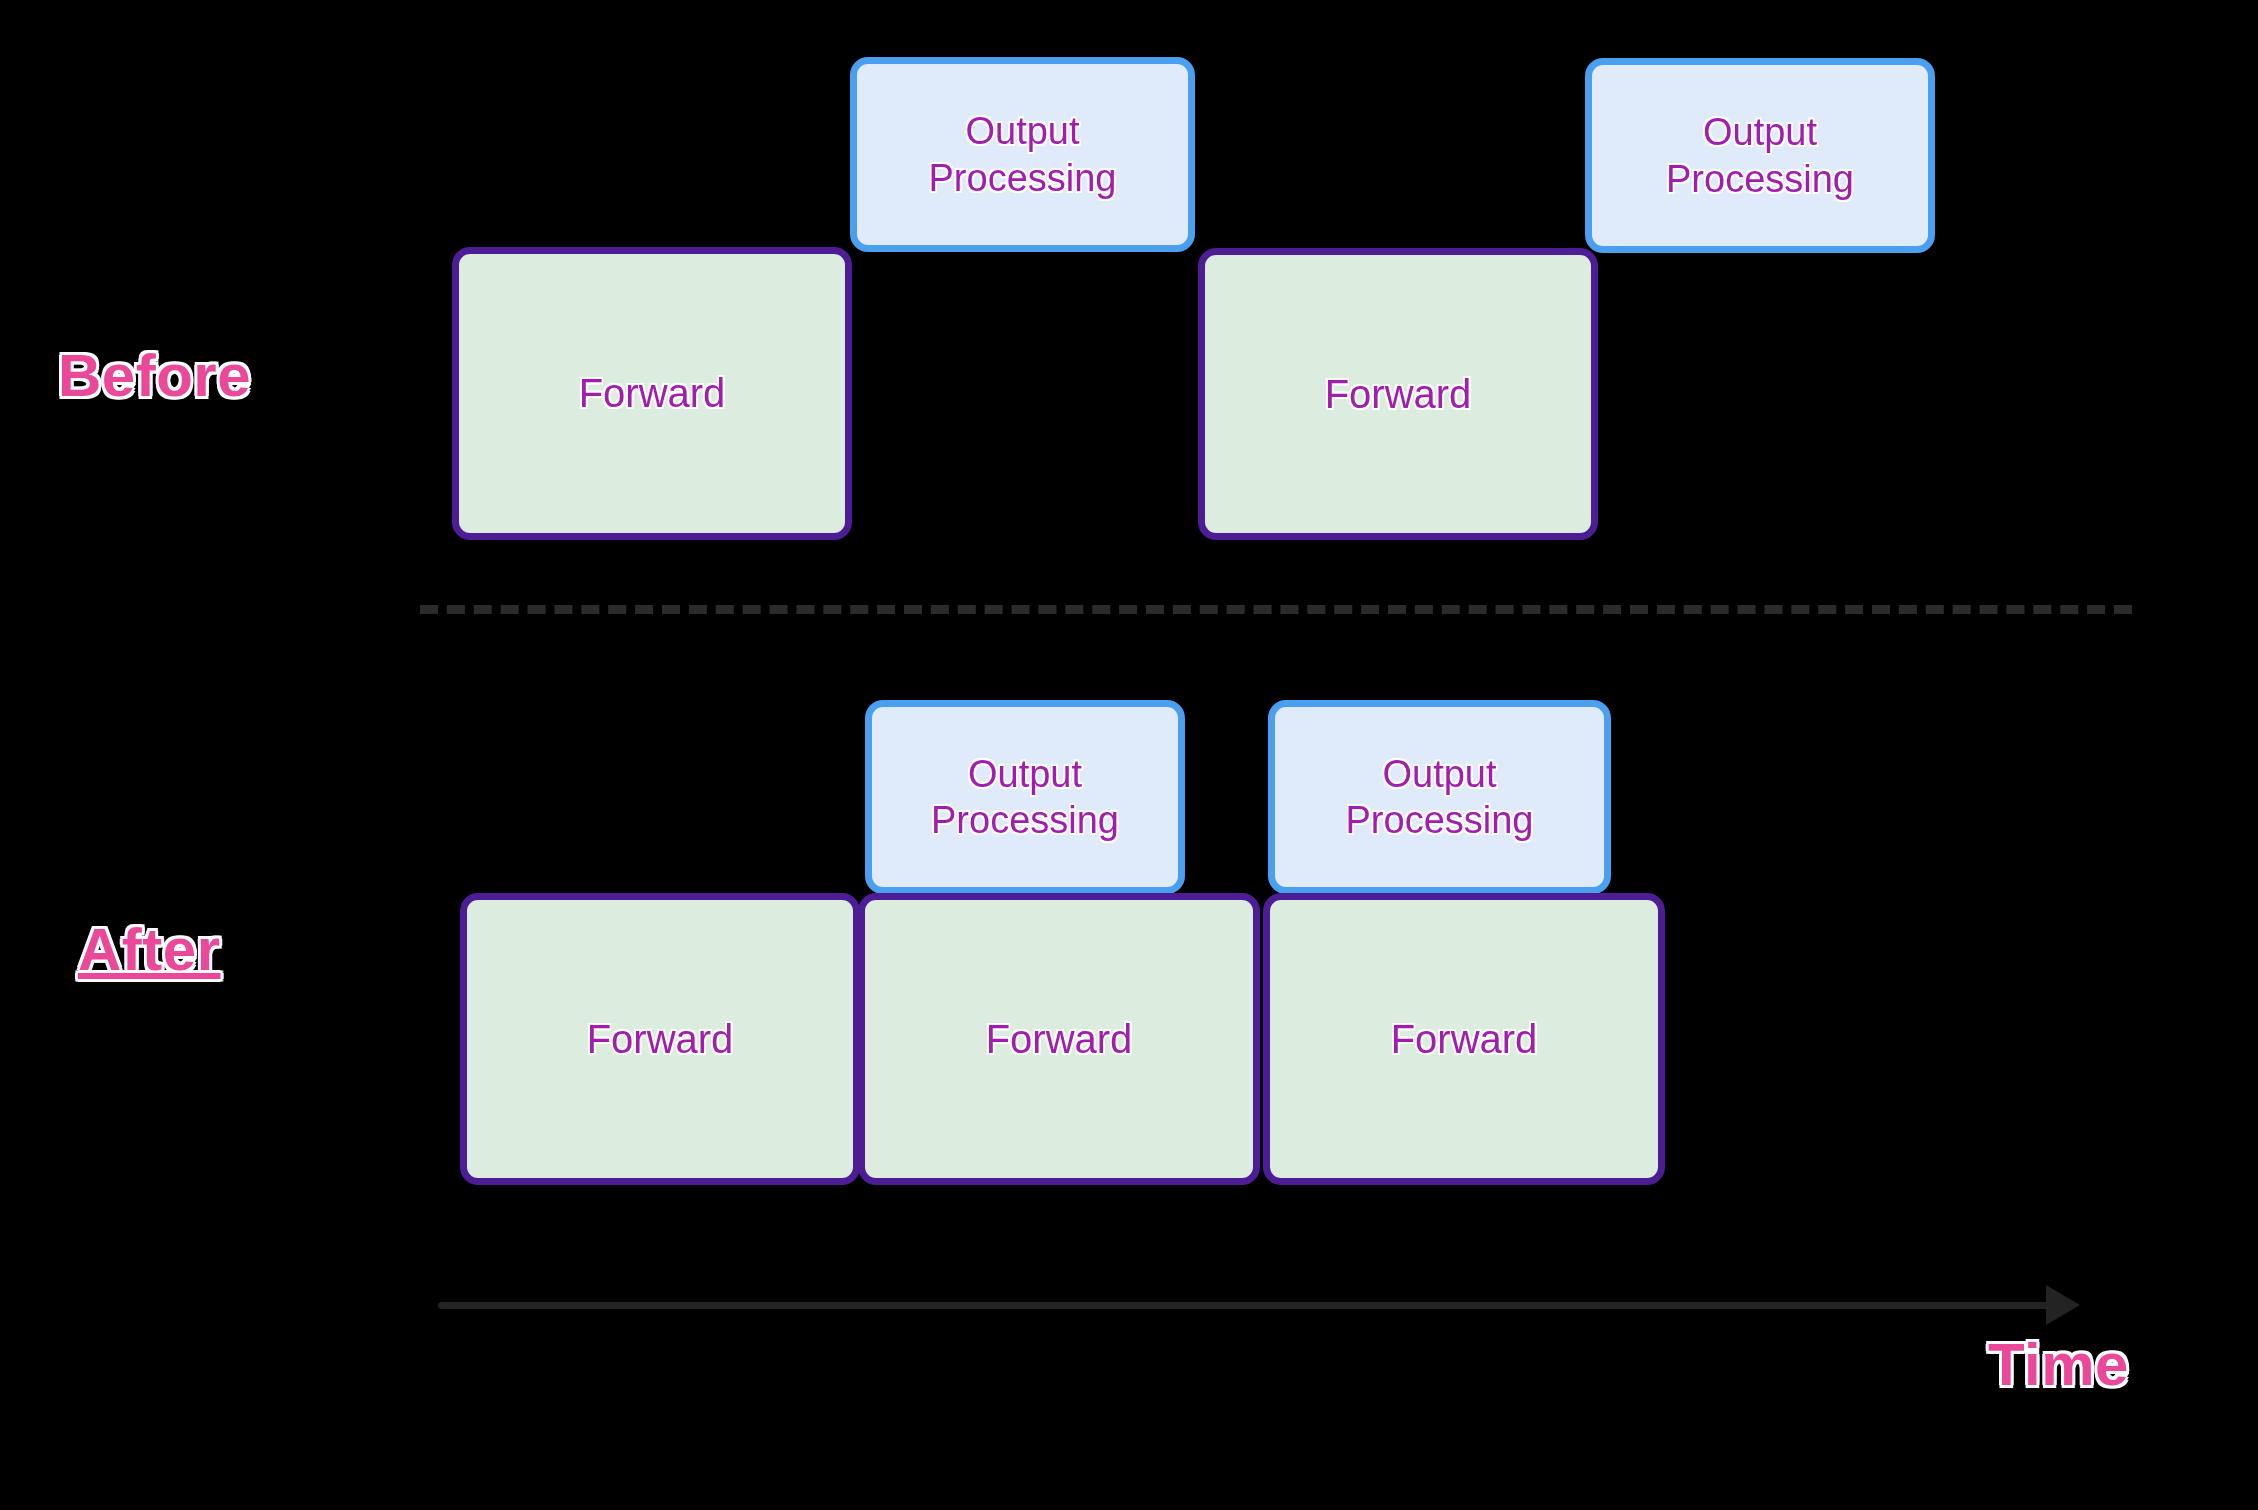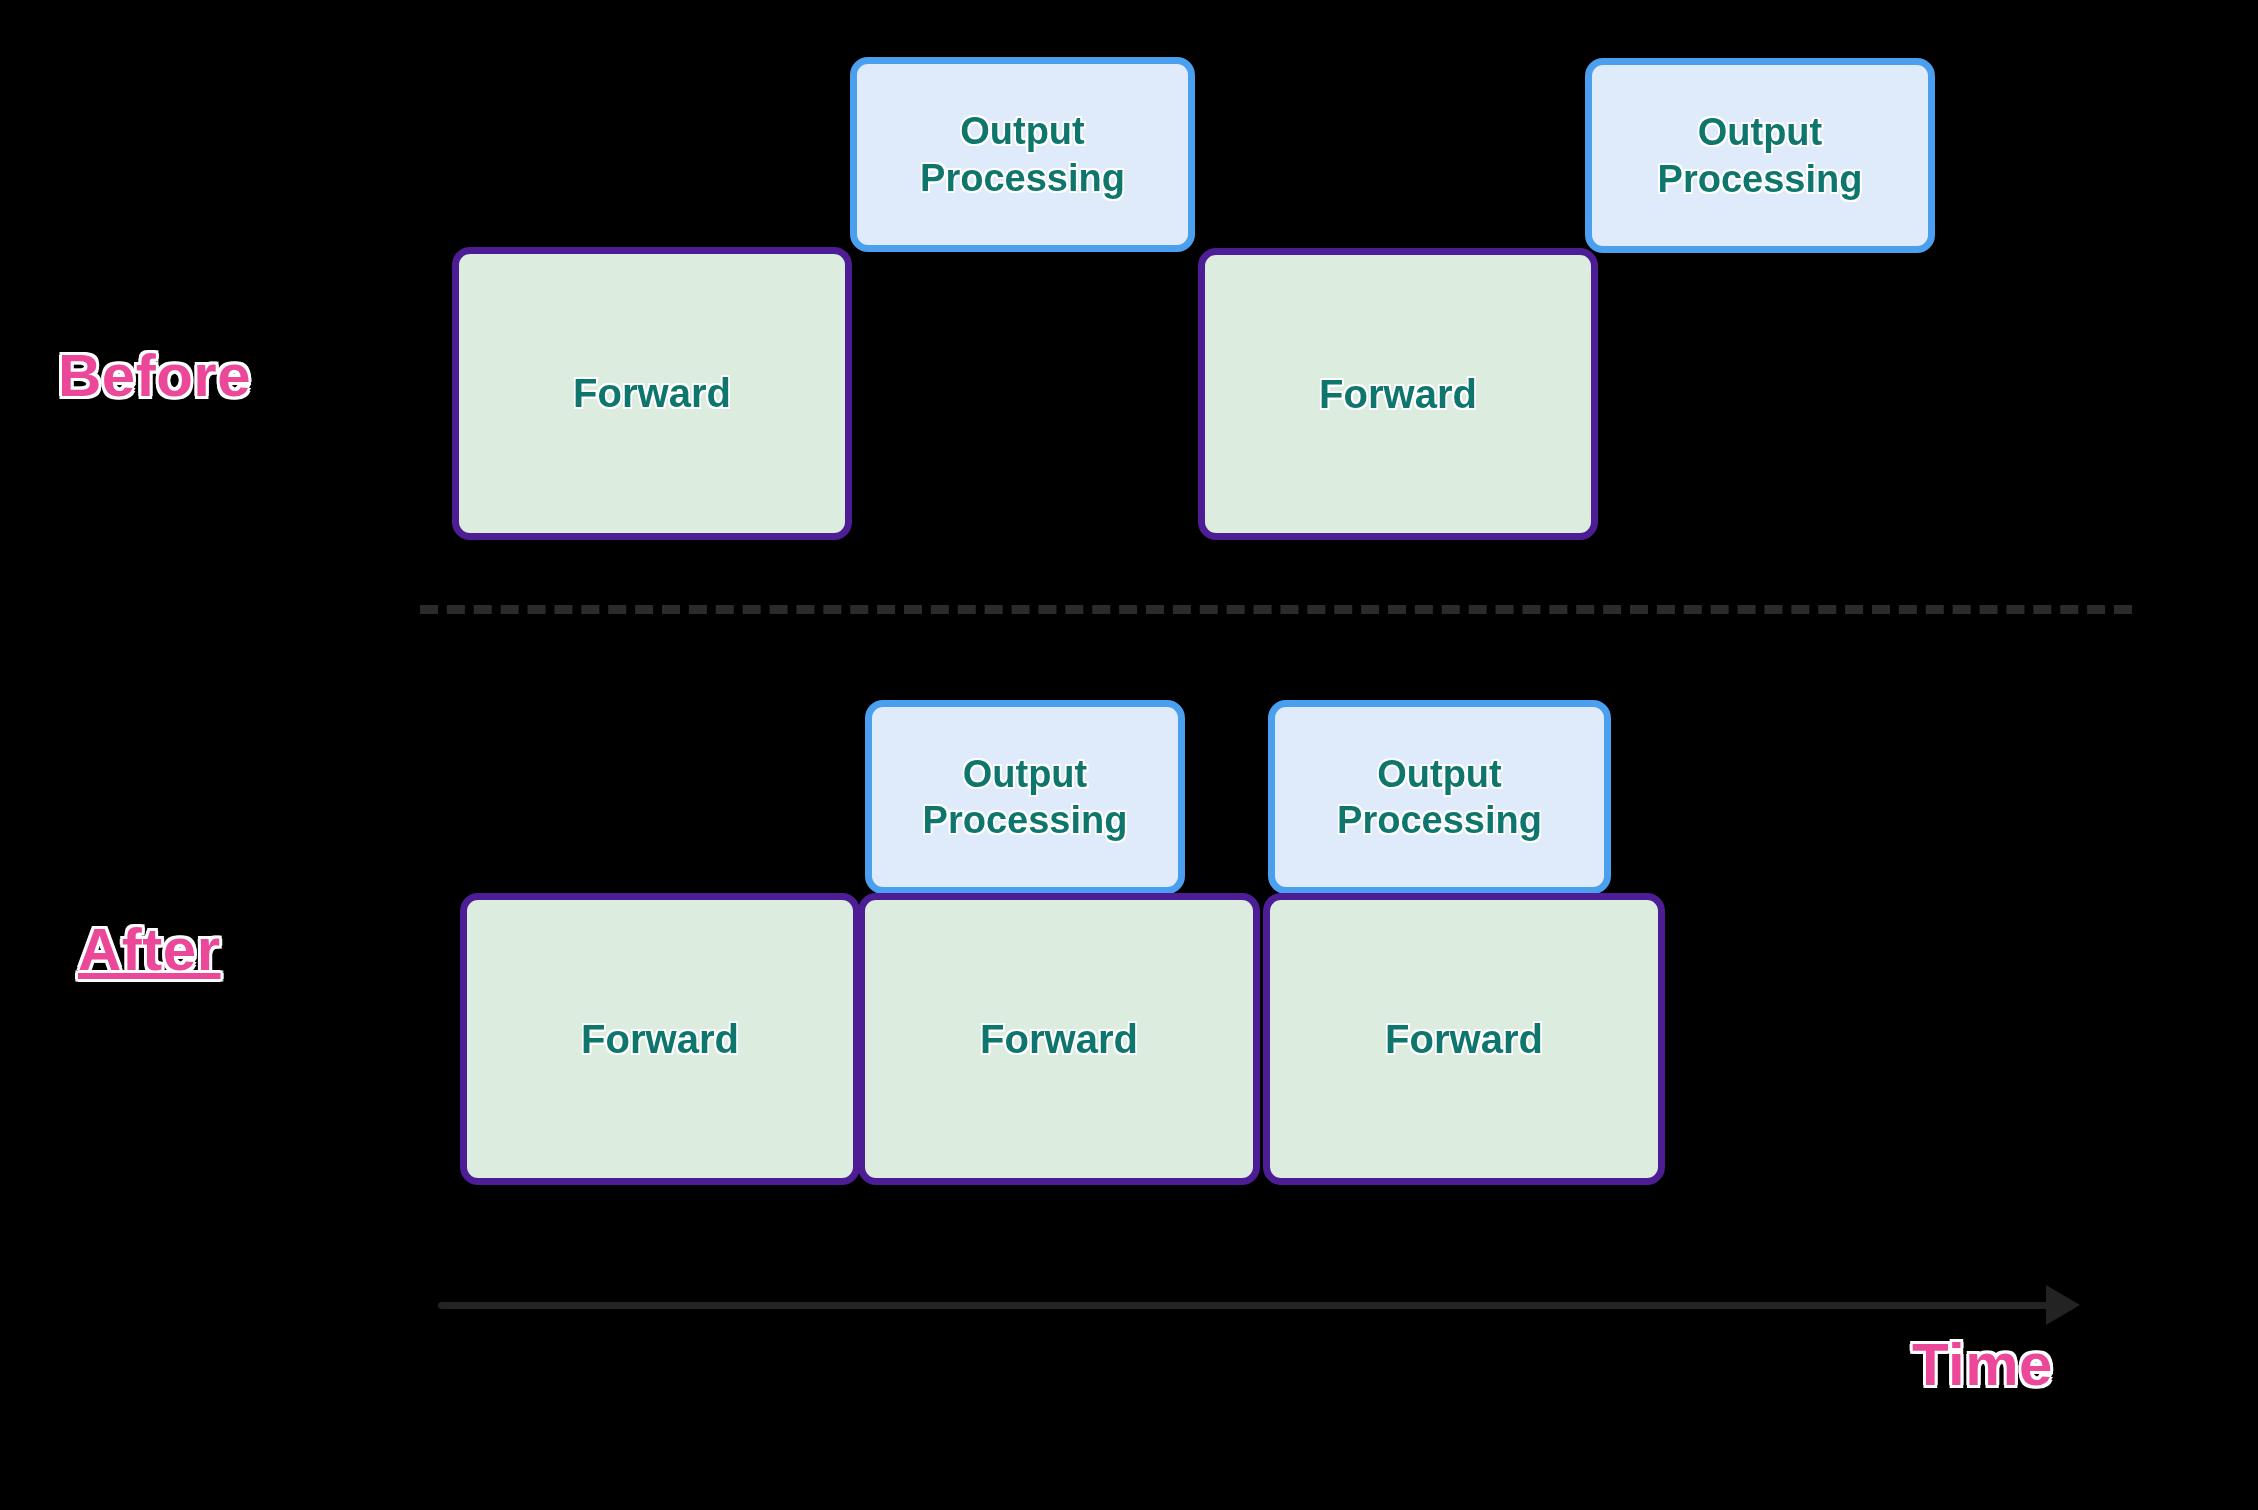--- a/index.html
+++ b/index.html
@@ -12,22 +12,22 @@
 
   
   .box{
     position:absolute;
     box-sizing:border-box;
     display:flex;
     align-items:center;
     justify-content:center;
     text-align:center;
     line-height:1.22;
-    font-weight:700;
-    color:#0f766e;
+    font-weight:400;
+    color:#a21caf;
     -webkit-text-stroke:0px;
   }
   .box .lbl{
     display:block;
     text-shadow:
       -1.6px -1.6px 0 #fff, 1.6px -1.6px 0 #fff,
       -1.6px  1.6px 0 #fff, 1.6px  1.6px 0 #fff,
        0px   -1.8px 0 #fff, 0px    1.8px 0 #fff,
       -1.8px  0px   0 #fff, 1.8px   0px  0 #fff;
   }
@@ -128,15 +128,15 @@
 
   <div class="box box-green" style="left:1263px;top:893px;width:402px;height:292px;">
     <span class="lbl">Forward</span>
   </div>
 
   <div class="axis">
     <div class="axis-line" style="left:438px;top:1302px;width:1612px;"></div>
     <div class="axis-head" style="left:2046px;top:1285px;"></div>
   </div>
 
-  <div class="biglabel" style="left:1912px;top:1330px;">Time</div>
+  <div class="biglabel" style="left:1988px;top:1330px;">Time</div>
 
 </div>
 
 </body></html>

